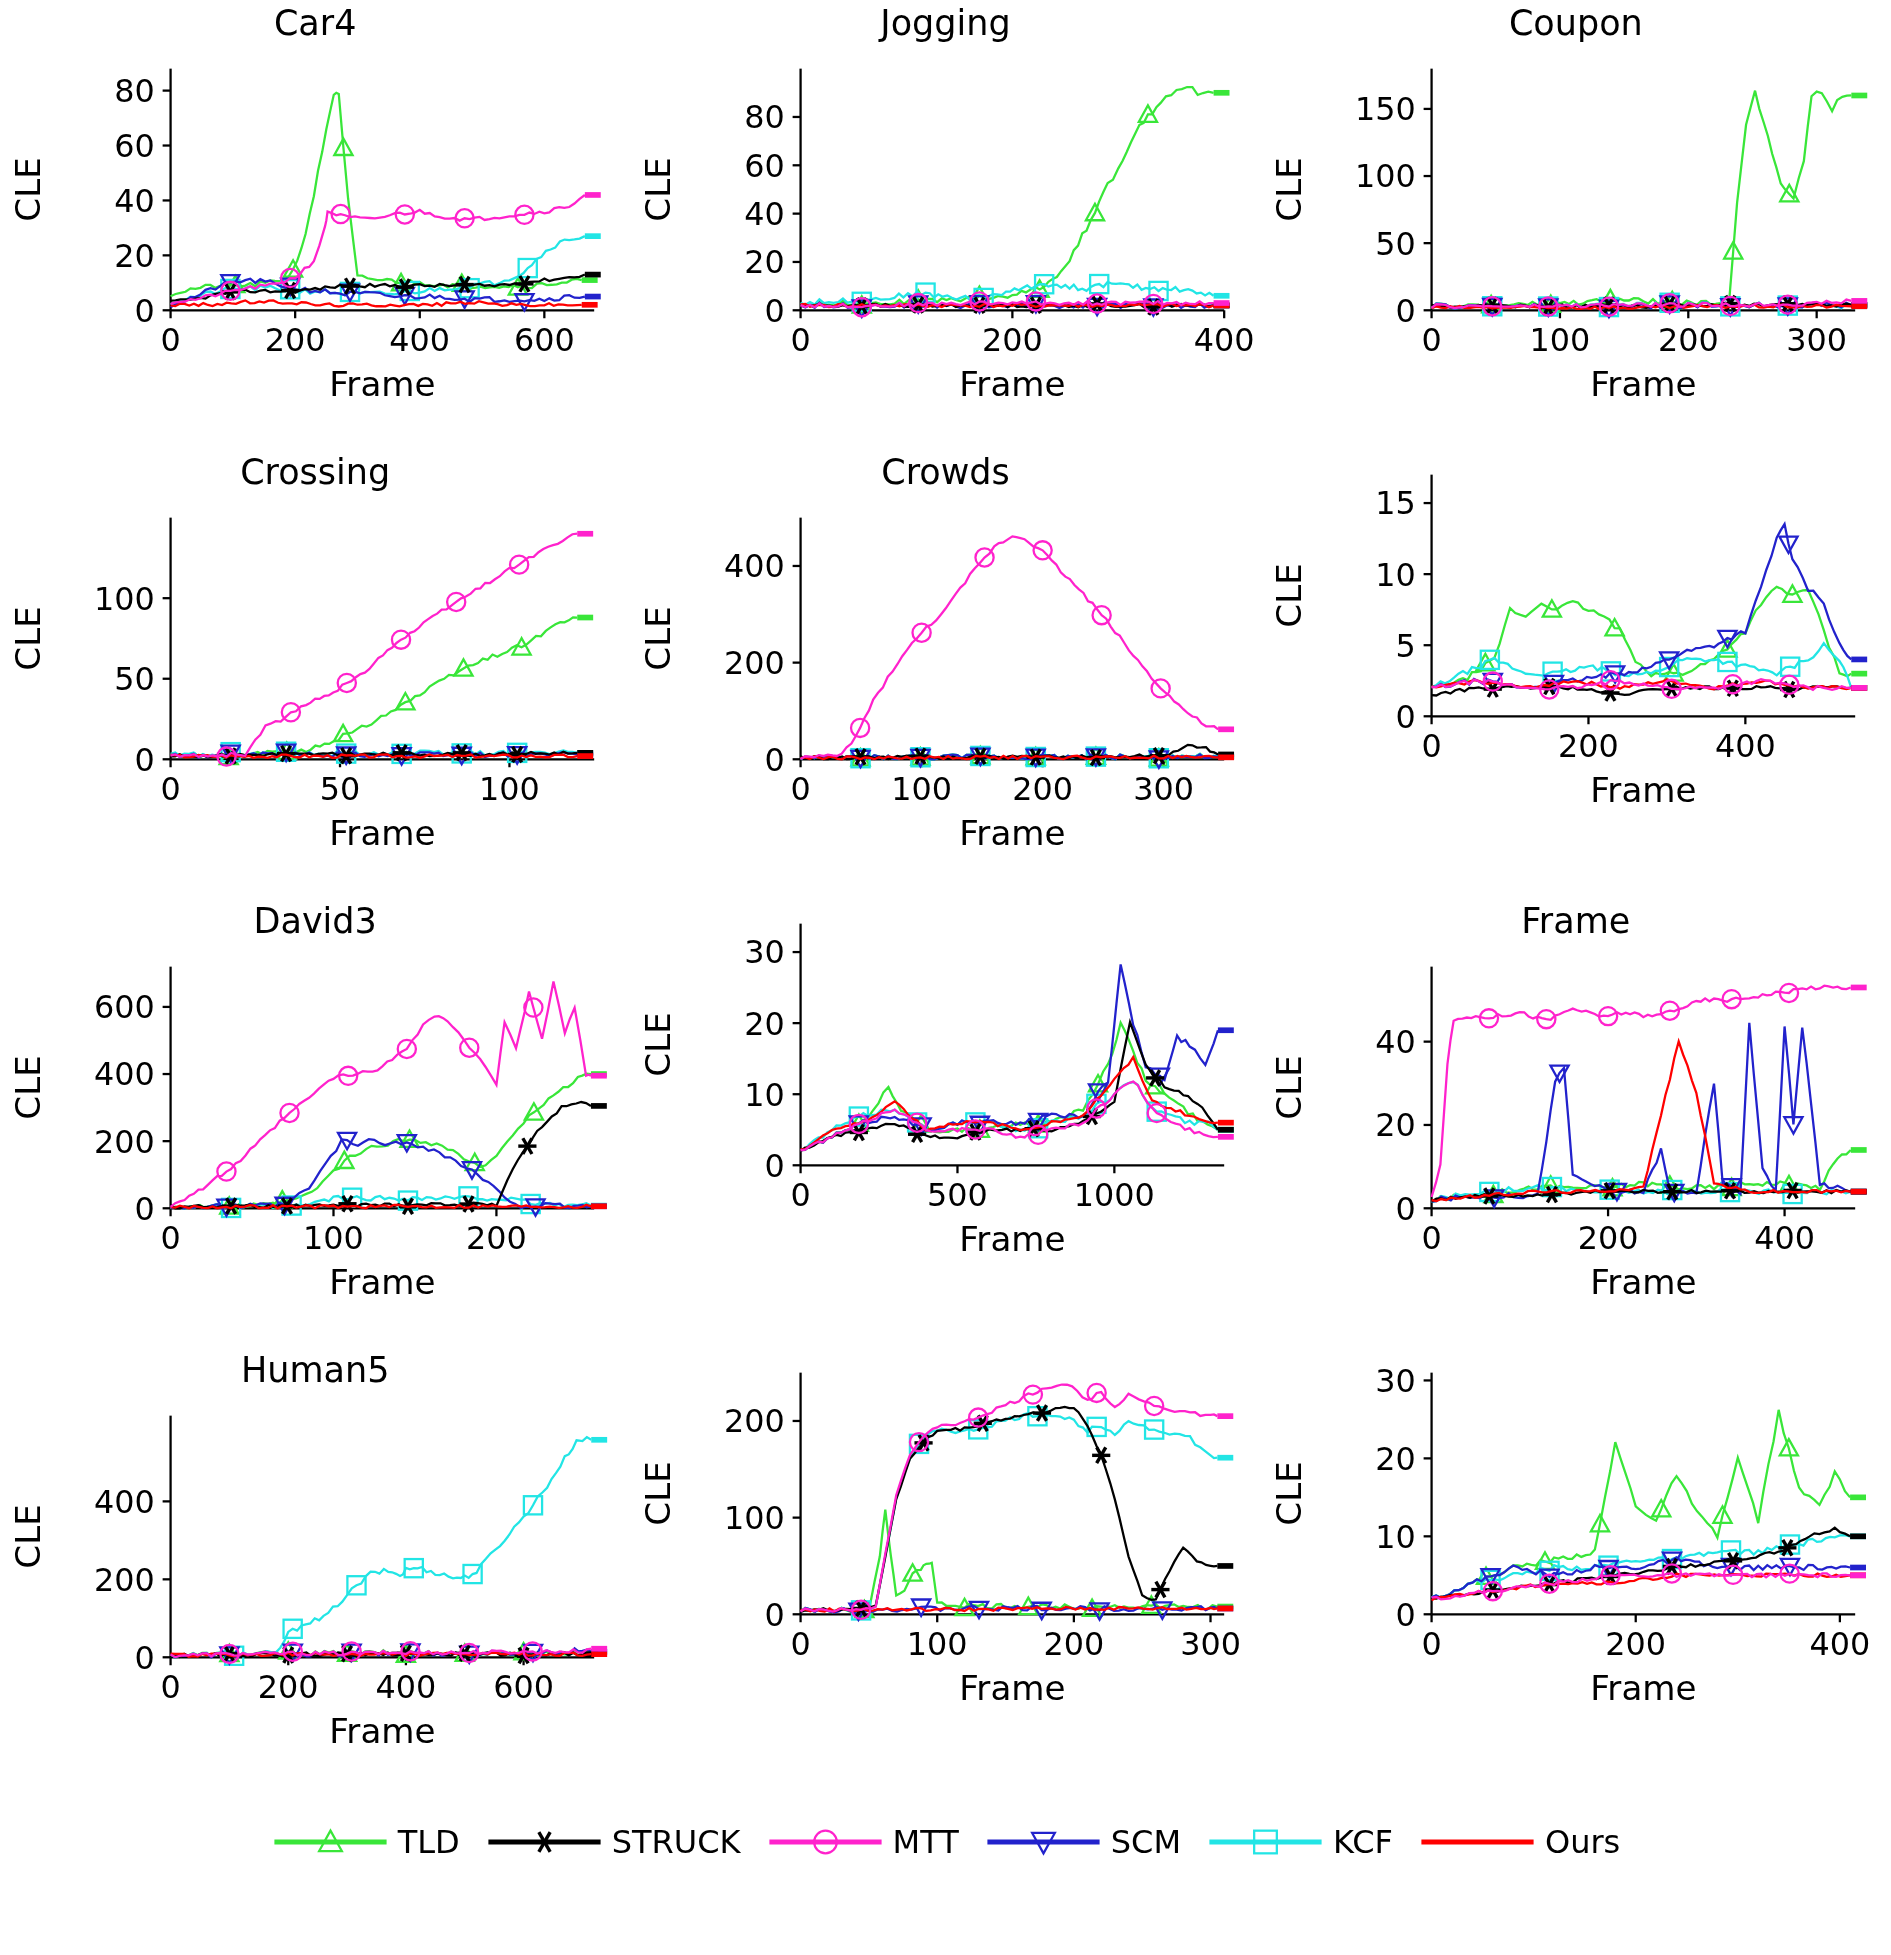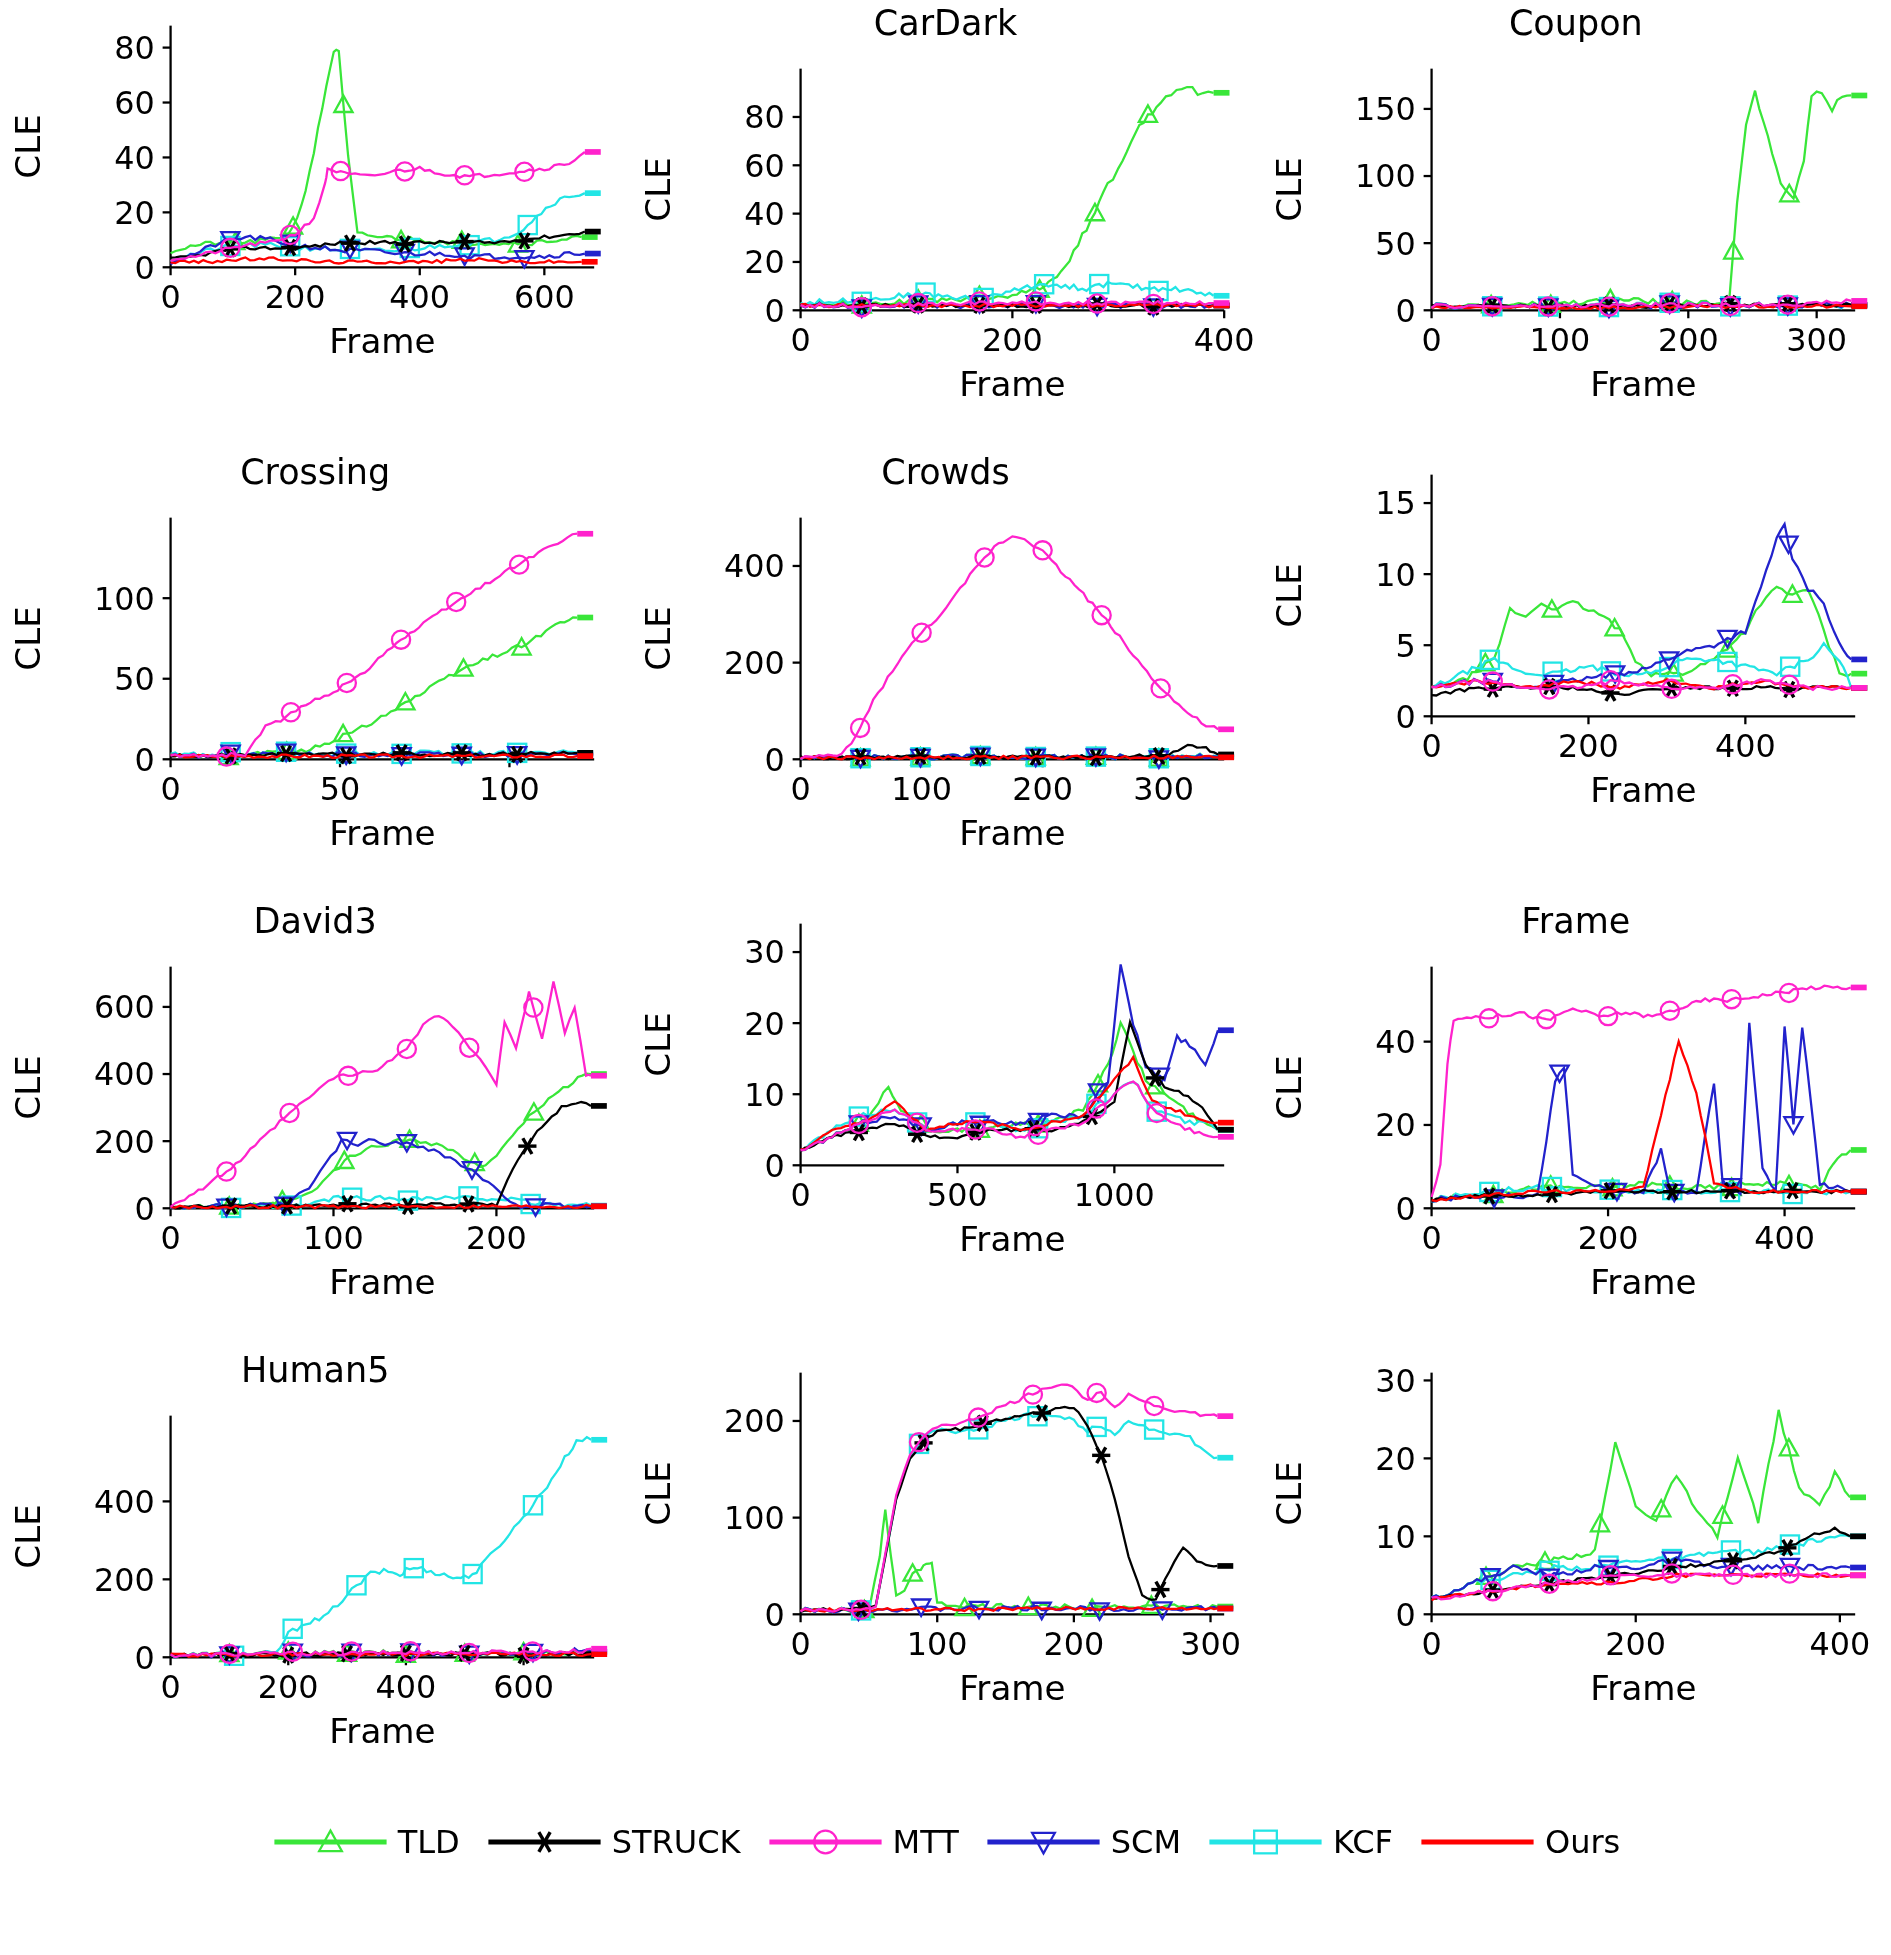--- a/index.html
+++ b/index.html
@@ -30,20 +30,21 @@
     gap:0px;
   }
   .legend-item{display:flex;align-items:center;margin:0 12.5px;}
   .legend-label{font-size:32px;margin-left:8px;}
 </style>
 </head>
 <body>
 
 <div class="grid">
   <div class="cell">
+      <h3 class="panel-title">Car4</h3>
       <div class="plotwrap">
         <svg width="630" height="364" viewBox="0 0 1108 640">
           <line x1="300" y1="470" x2="1045" y2="470" stroke="#000" stroke-width="4"></line>
           <line x1="300" y1="470" x2="300" y2="45" stroke="#000" stroke-width="4"></line>
           <line x1="300" y1="470" x2="300" y2="484" stroke="#000" stroke-width="4"></line>
           <text x="300" y="542" text-anchor="middle" font-size="56" font-family="&quot;DejaVu Sans&quot;, sans-serif">0</text>
           <line x1="519.1176470588235" y1="470" x2="519.1176470588235" y2="484" stroke="#000" stroke-width="4"></line>
           <text x="519.1176470588235" y="542" text-anchor="middle" font-size="56" font-family="&quot;DejaVu Sans&quot;, sans-serif">200</text>
           <line x1="738.2352941176471" y1="470" x2="738.2352941176471" y2="484" stroke="#000" stroke-width="4"></line>
           <text x="738.2352941176471" y="542" text-anchor="middle" font-size="56" font-family="&quot;DejaVu Sans&quot;, sans-serif">400</text>
@@ -124,21 +125,21 @@
           <circle cx="510.3529411764706" cy="413.2247214272353" r="16" fill="none" stroke="#ff22cc" stroke-width="4"></circle>
           <circle cx="599.0955882352941" cy="300.7781689580995" r="16" fill="none" stroke="#ff22cc" stroke-width="4"></circle>
           <circle cx="711.9411764705883" cy="301.50557521979056" r="16" fill="none" stroke="#ff22cc" stroke-width="4"></circle>
           <circle cx="817.1176470588235" cy="308.2274486765806" r="16" fill="none" stroke="#ff22cc" stroke-width="4"></circle>
           <circle cx="922.2941176470589" cy="302.06967566872424" r="16" fill="none" stroke="#ff22cc" stroke-width="4"></circle>
           <line x1="1028.5661764705883" y1="267.1590909090909" x2="1056.5661764705883" y2="267.1590909090909" stroke="#ff22cc" stroke-width="10"></line>
         </svg>
       </div>
     </div>
   <div class="cell">
-      <h3 class="panel-title">CarDark</h3>
+      <h3 class="panel-title">Jogging</h3>
       <div class="plotwrap">
         <svg width="630" height="364" viewBox="0 0 1108 640">
           <line x1="300" y1="470" x2="1045" y2="470" stroke="#000" stroke-width="4"></line>
           <line x1="300" y1="470" x2="300" y2="45" stroke="#000" stroke-width="4"></line>
           <line x1="300" y1="470" x2="300" y2="484" stroke="#000" stroke-width="4"></line>
           <text x="300" y="542" text-anchor="middle" font-size="56" font-family="&quot;DejaVu Sans&quot;, sans-serif">0</text>
           <line x1="672.5" y1="470" x2="672.5" y2="484" stroke="#000" stroke-width="4"></line>
           <text x="672.5" y="542" text-anchor="middle" font-size="56" font-family="&quot;DejaVu Sans&quot;, sans-serif">200</text>
           <line x1="1045" y1="470" x2="1045" y2="484" stroke="#000" stroke-width="4"></line>
           <text x="1045" y="542" text-anchor="middle" font-size="56" font-family="&quot;DejaVu Sans&quot;, sans-serif">400</text>

